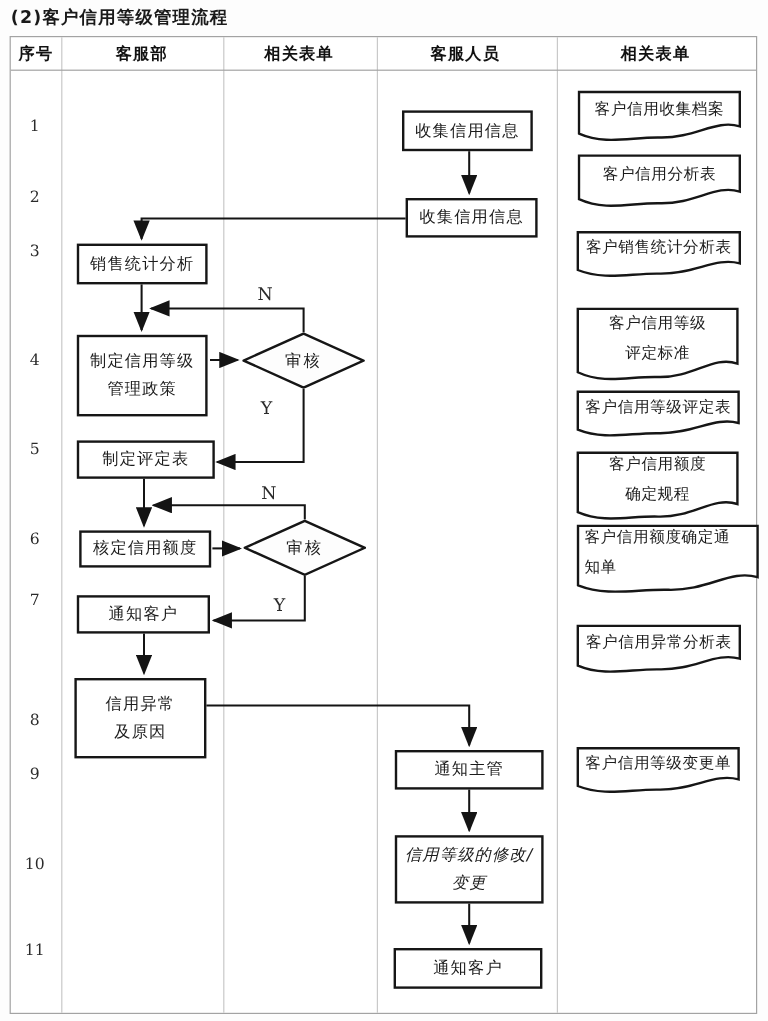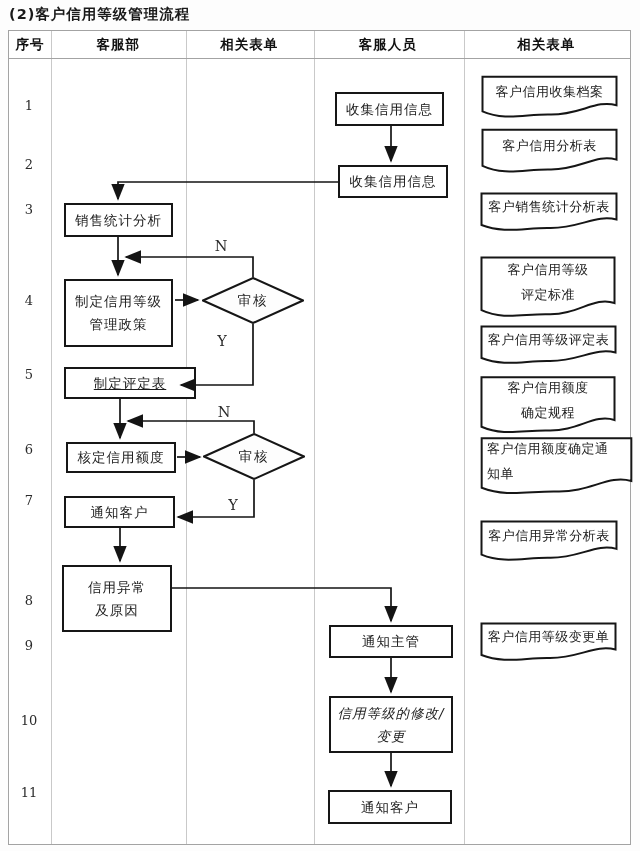--- a/index.html
+++ b/index.html
@@ -86,21 +86,21 @@
   <div class="rownum" style="top:593px;">8</div>
   <div class="rownum" style="top:638px;">9</div>
   <div class="rownum" style="top:713px;">10</div>
   <div class="rownum" style="top:785px;">11</div>
 
   <div class="pbox" style="left:335px;top:92px;width:109px;height:34px;">收集信用信息</div>
   <div class="pbox" style="left:338px;top:165px;width:110px;height:33px;">收集信用信息</div>
   <div class="pbox" style="left:64px;top:203px;width:109px;height:34px;">销售统计分析</div>
   <div class="pbox" style="left:64px;top:279px;width:109px;height:68px;">制定信用等级
 管理政策</div>
-  <div class="pbox" style="left:64px;top:367px;width:132px;height:32px;text-decoration:underline;">制定评定表</div>
+  <div class="pbox" style="left:64px;top:367px;width:115px;height:32px;">制定评定表</div>
   <div class="pbox" style="left:66px;top:442px;width:110px;height:31px;">核定信用额度</div>
   <div class="pbox" style="left:64px;top:496px;width:111px;height:32px;">通知客户</div>
   <div class="pbox" style="left:62px;top:565px;width:110px;height:67px;">信用异常
 及原因</div>
   <div class="pbox" style="left:329px;top:625px;width:124px;height:33px;">通知主管</div>
   <div class="pbox" style="left:329px;top:696px;width:124px;height:57px;font-style:italic;">信用等级的修改/
 变更</div>
   <div class="pbox" style="left:328px;top:790px;width:124px;height:34px;">通知客户</div>
 
   <div class="diamond" style="left:202px;top:277px;width:102px;height:47px;">

